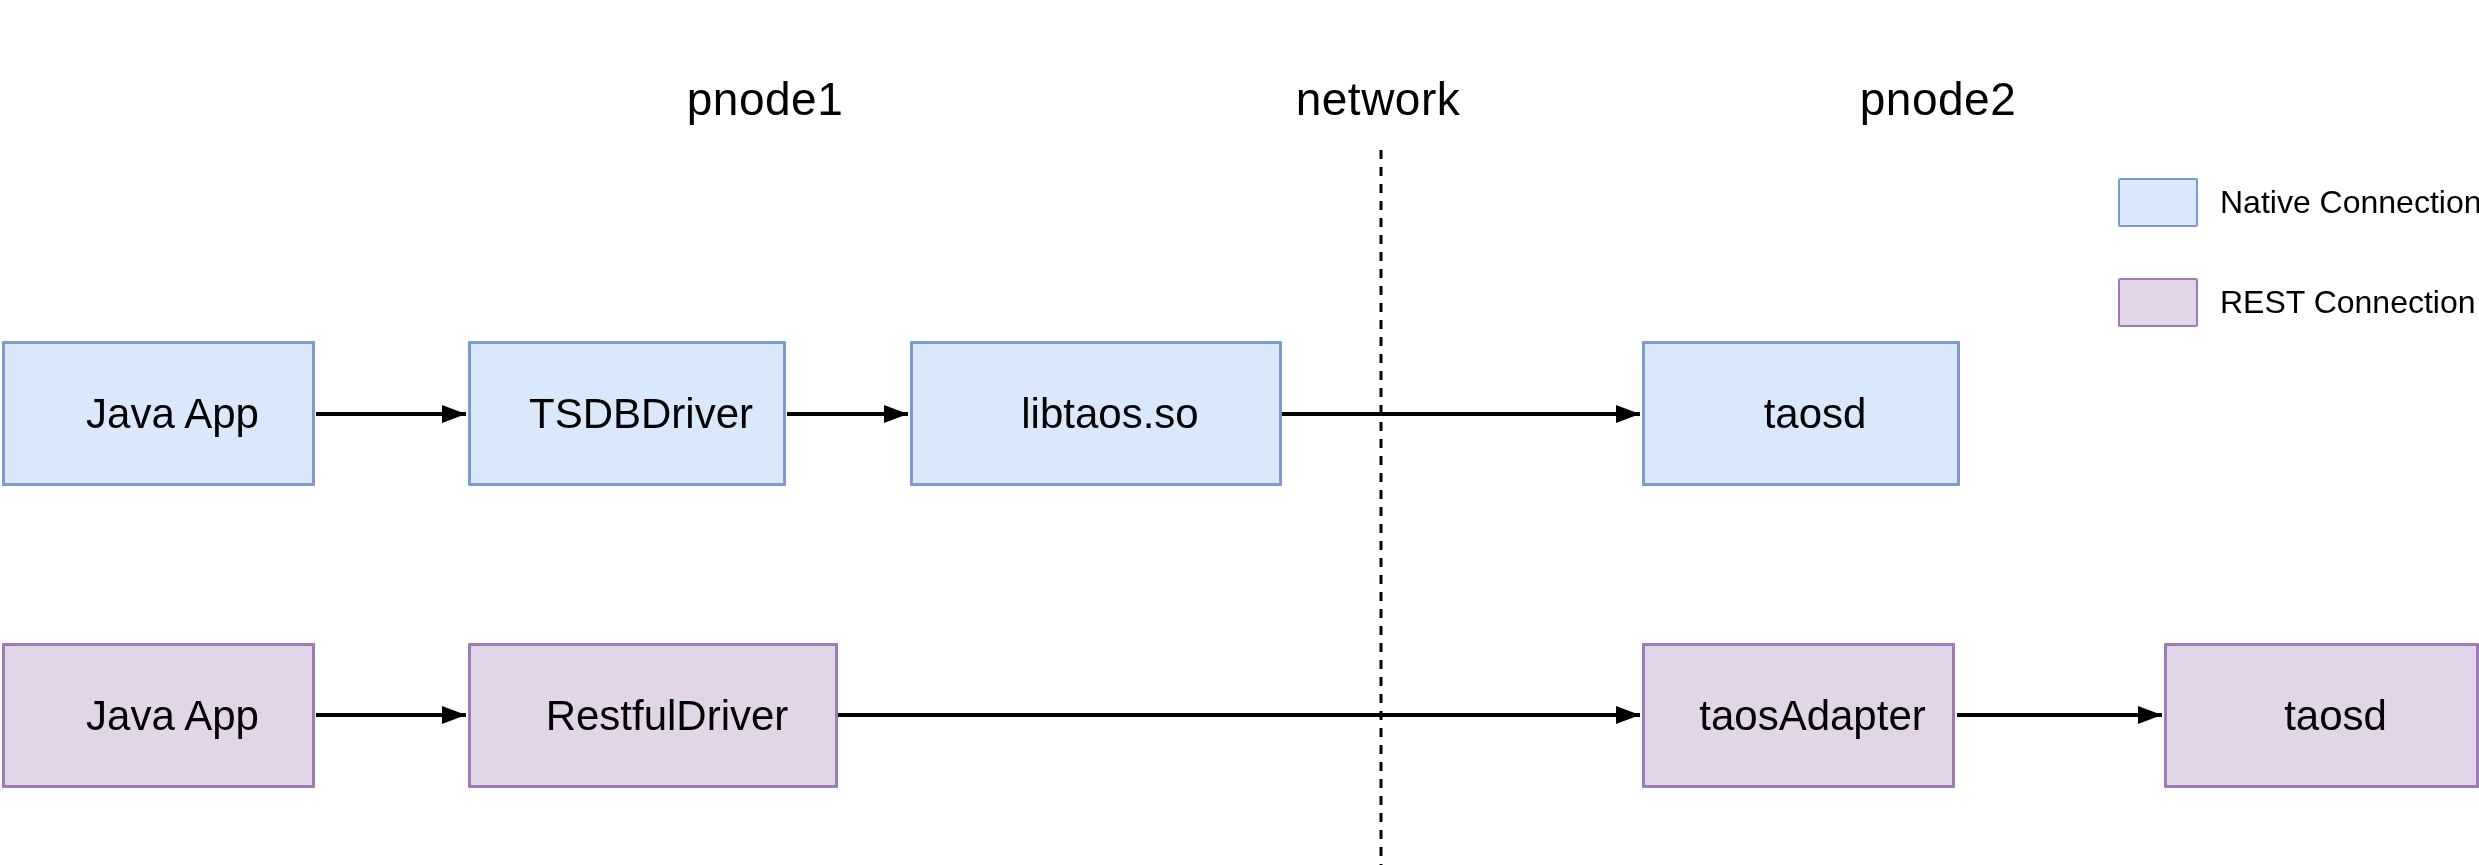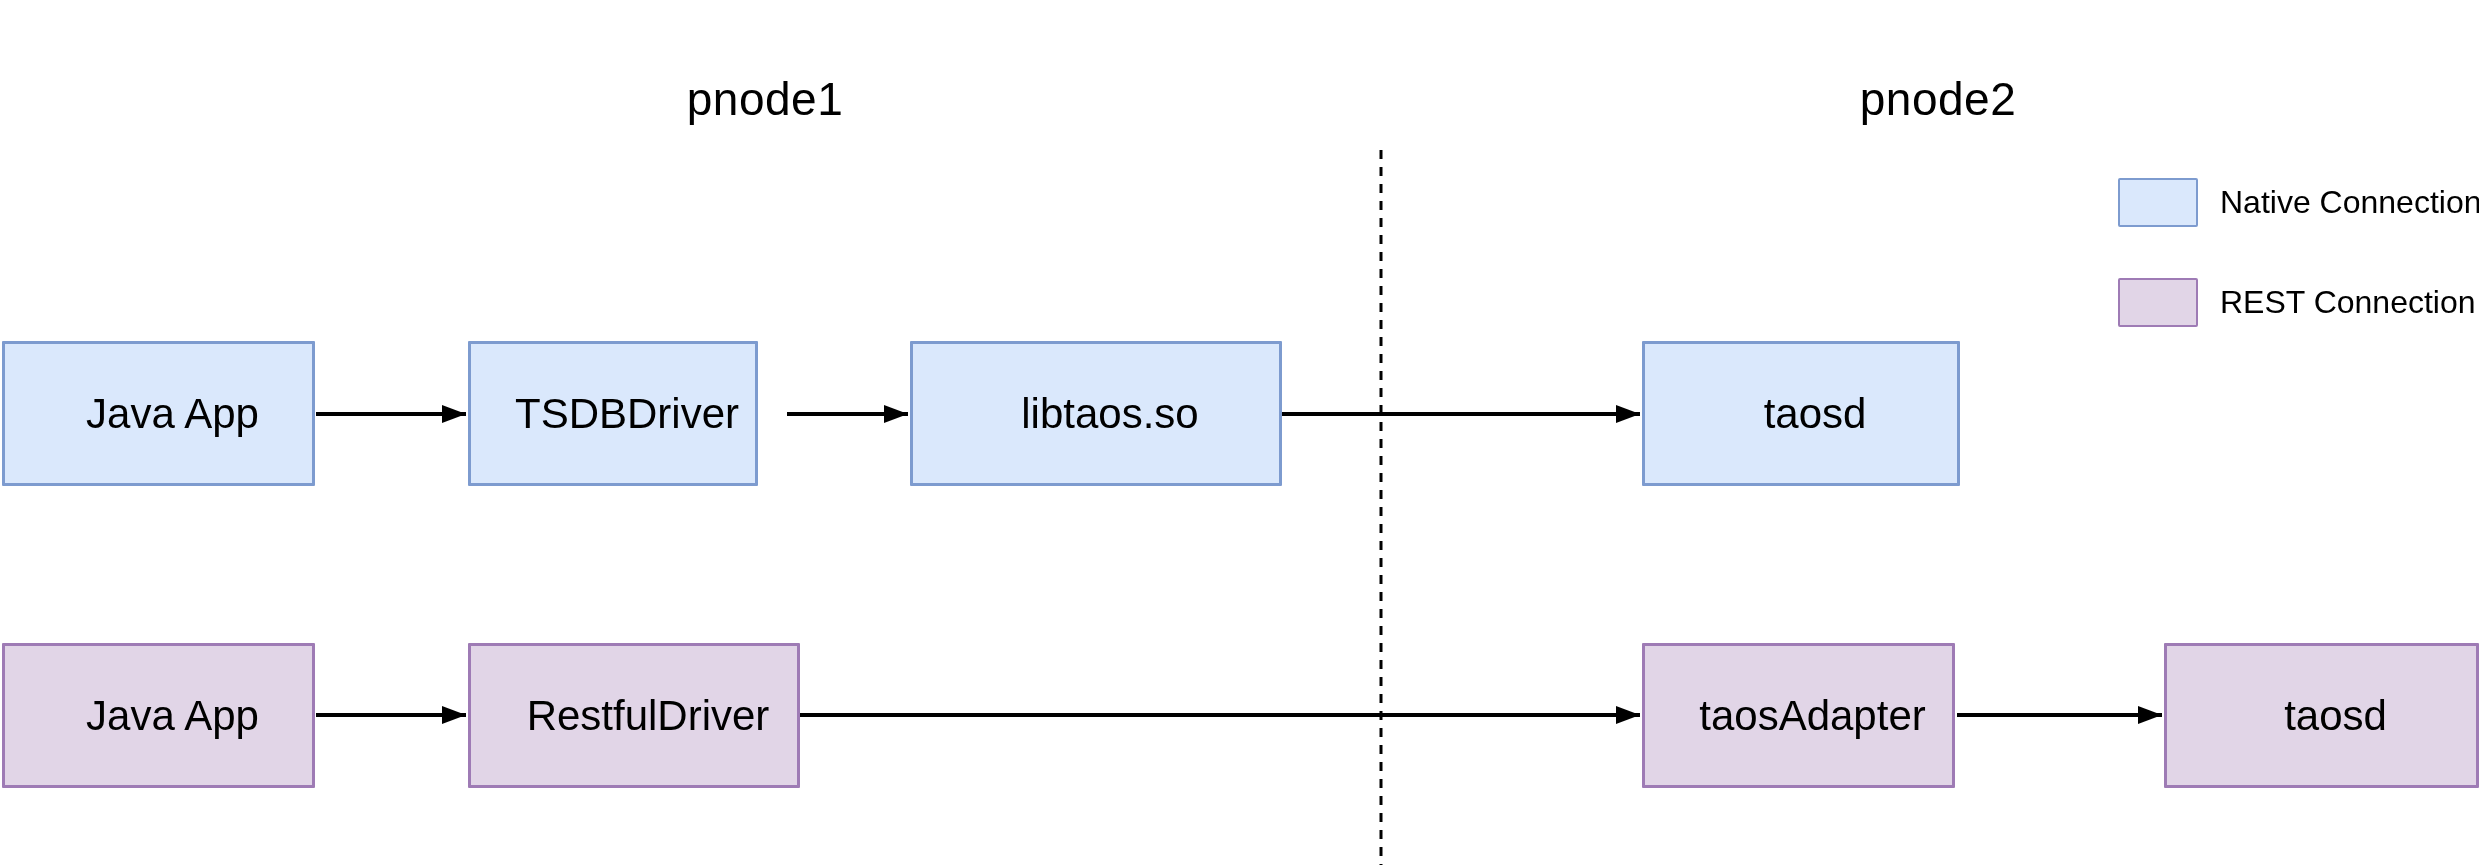--- a/index.html
+++ b/index.html
@@ -97,29 +97,30 @@
     <line x1="316" y1="414" x2="466" y2="414" stroke="#000000" stroke-width="4" marker-end="url(#arrowhead)"></line>
     <line x1="787" y1="414" x2="908" y2="414" stroke="#000000" stroke-width="4" marker-end="url(#arrowhead)"></line>
     <line x1="1227" y1="414" x2="1640" y2="414" stroke="#000000" stroke-width="4" marker-end="url(#arrowhead)"></line>
 
     <line x1="316" y1="715" x2="466" y2="715" stroke="#000000" stroke-width="4" marker-end="url(#arrowhead)"></line>
     <line x1="787" y1="715" x2="1640" y2="715" stroke="#000000" stroke-width="4" marker-end="url(#arrowhead)"></line>
     <line x1="1957" y1="715" x2="2162" y2="715" stroke="#000000" stroke-width="4" marker-end="url(#arrowhead)"></line>
   </svg>
 
   <div class="section-label" style="left:585px;">pnode1</div>
+  <div class="section-label" style="left:1198px;">network</div>
   <div class="section-label" style="left:1758px;text-align:center;">pnode2</div>
 
   <div class="node native" style="left:2px; top:341px;">Java App</div>
-  <div class="node native" style="left:468px; top:341px; width:290px;">TSDBDriver</div>
+  <div class="node native" style="left:468px; top:341px; width:318px;">TSDBDriver</div>
   <div class="node native" style="left:910px; top:341px; width:372px;">libtaos.so</div>
   <div class="node native" style="left:1642px; top:341px; width:318px;">taosd</div>
 
   <div class="node rest" style="left:2px; top:643px;">Java App</div>
-  <div class="node rest" style="left:468px; top:643px; width:332px;">RestfulDriver</div>
+  <div class="node rest" style="left:468px; top:643px; width:370px;">RestfulDriver</div>
   <div class="node rest" style="left:1642px; top:643px;">taosAdapter</div>
   <div class="node rest" style="left:2164px; top:643px; width:315px;">taosd</div>
 
   <div class="legend">
     <div class="legend-row row-0">
       <div class="legend-swatch native"></div>
       <div class="legend-label">Native Connection</div>
     </div>
     <div class="legend-row row-1">
       <div class="legend-swatch rest"></div>

